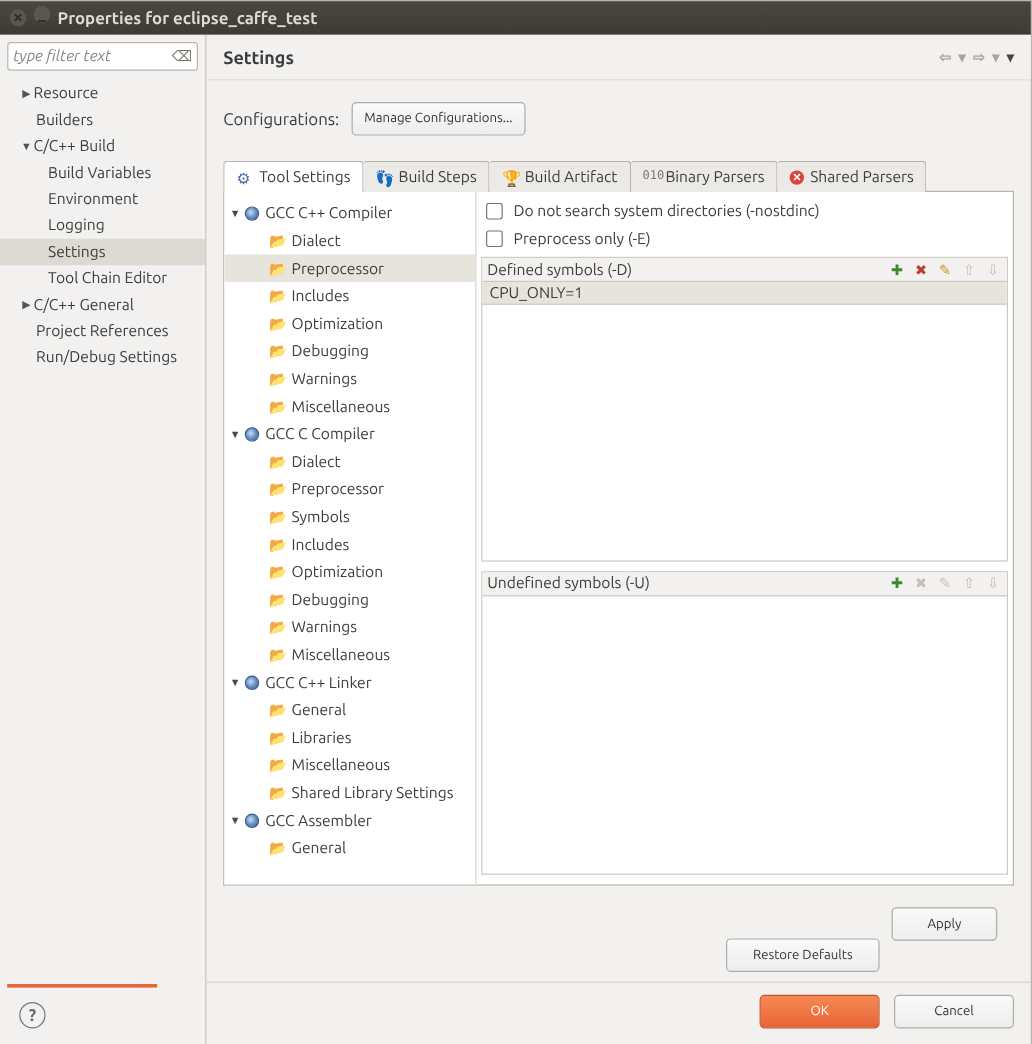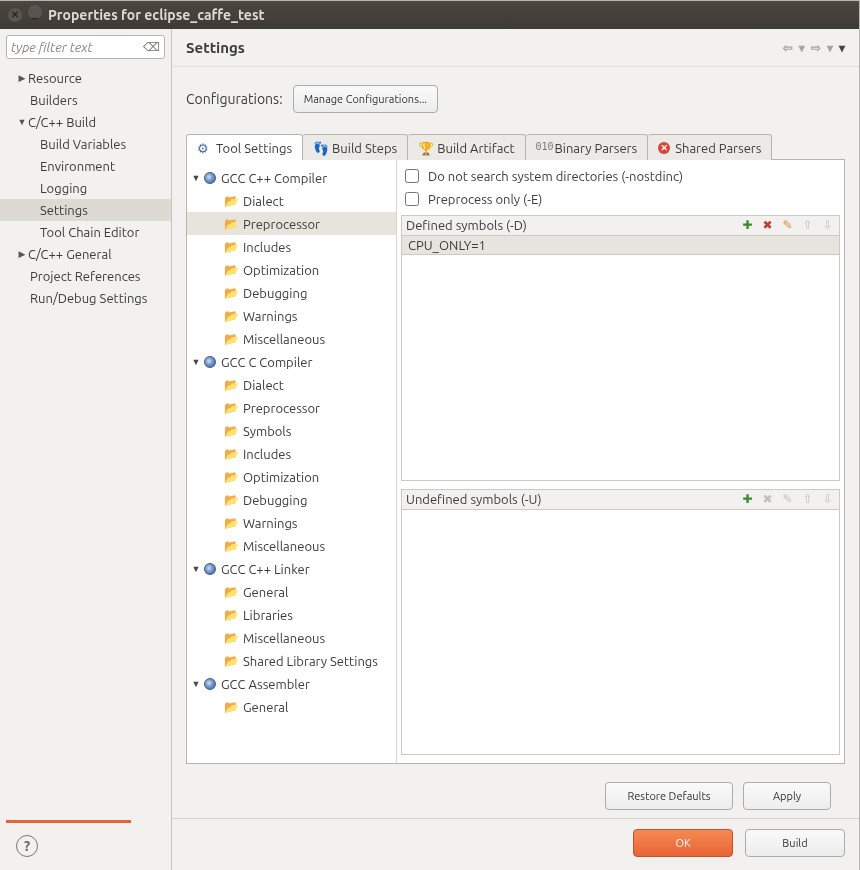--- a/index.html
+++ b/index.html
@@ -476,24 +476,24 @@
                   <span class="tl-icon tl-dim">⇧</span>
                   <span class="tl-icon tl-dim">⇩</span>
                 </span>
               </div>
               <div class="field-list" id="undeflist"></div>
             </div>
           </div>
         </div>
 
         <div class="buttonrow">
-          <div class="btn" style="min-width:128px;">Restore Defaults</div>
+          <div class="btn" style="min-width:128px;margin-top:26px;">Restore Defaults</div>
           <div class="btn" style="min-width:88px;">Apply</div>
         </div>
       </div>
 
       <div class="finalrow">
         <div class="btn primary fixed">OK</div>
-        <div class="btn fixed">Build</div>
+        <div class="btn fixed">Cancel</div>
       </div>
     </div>
   </div>
 </div>
 
 </body></html>

